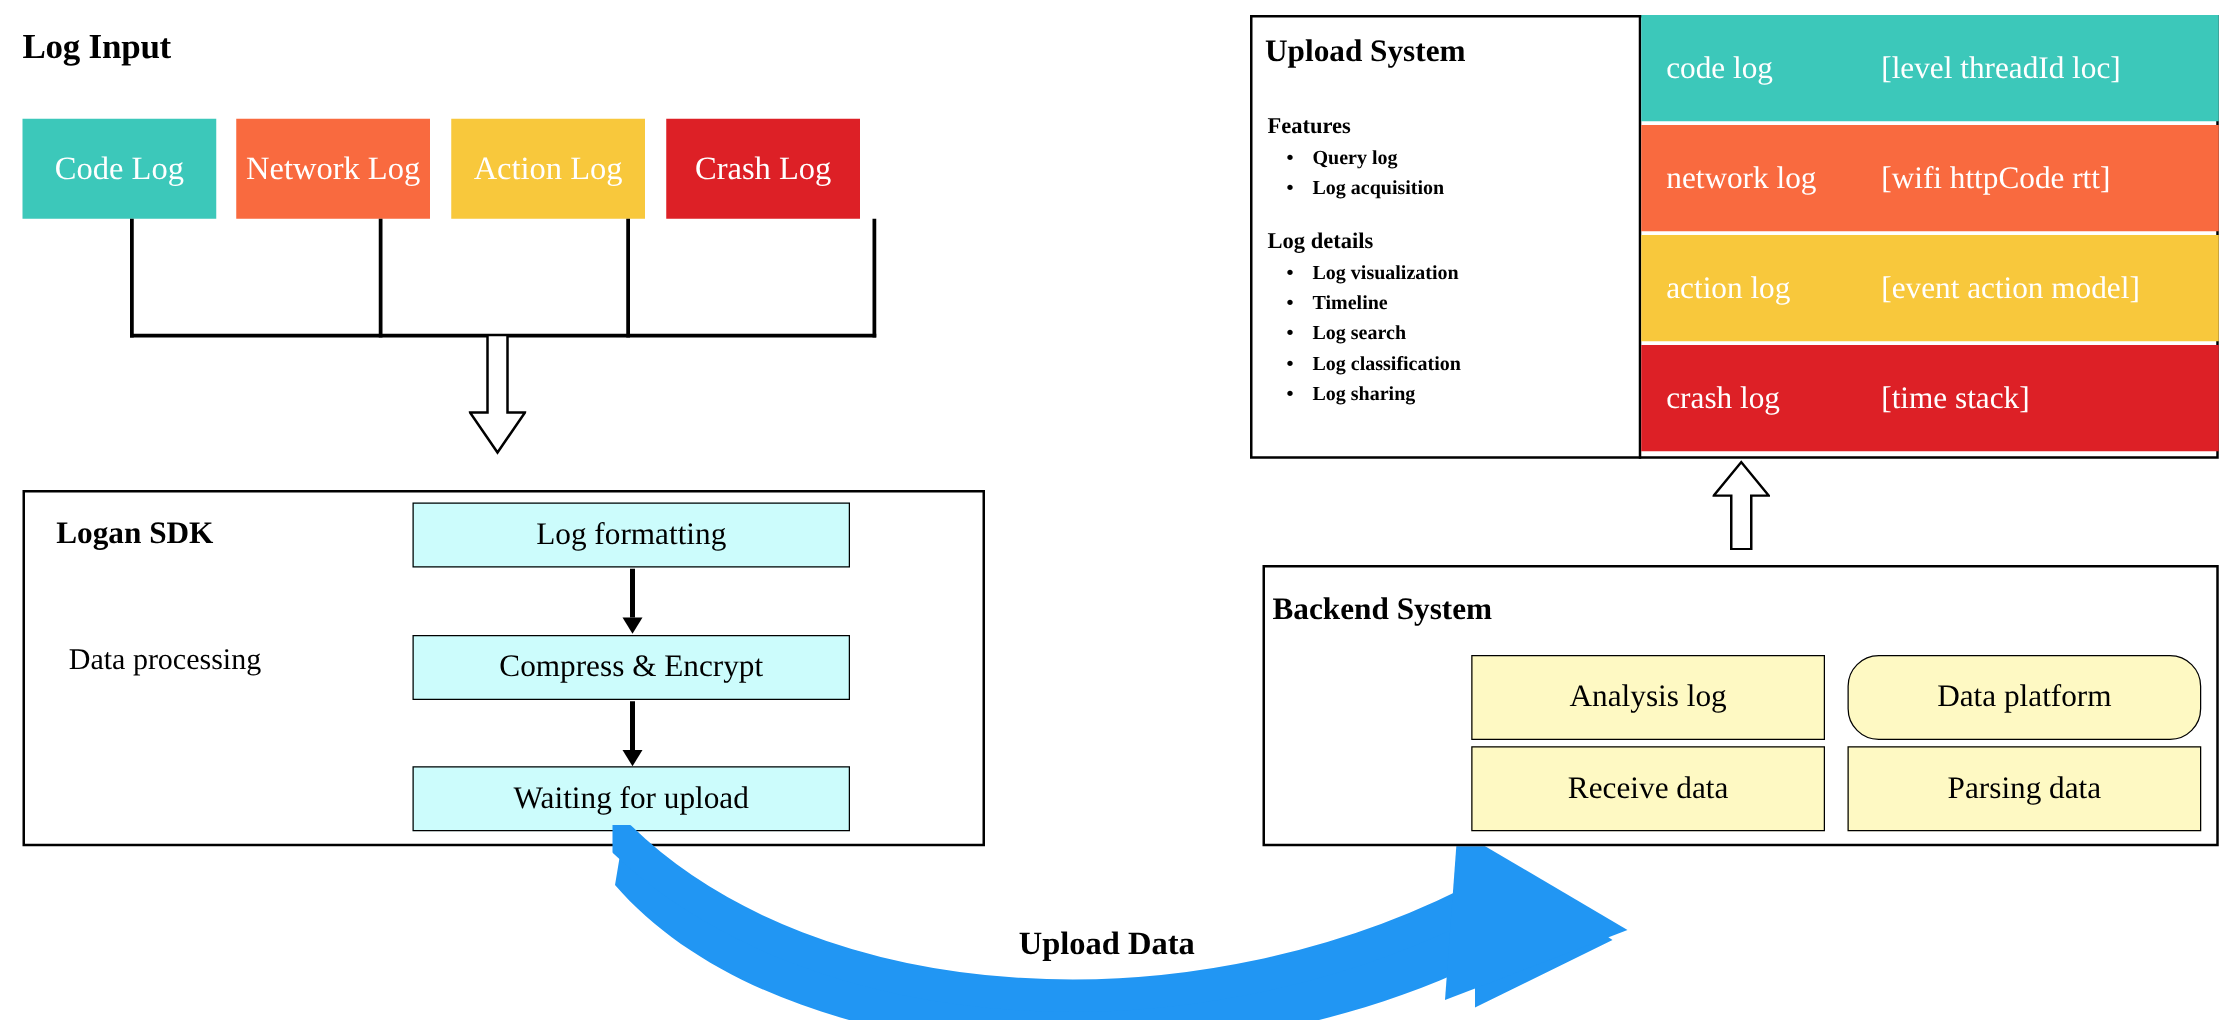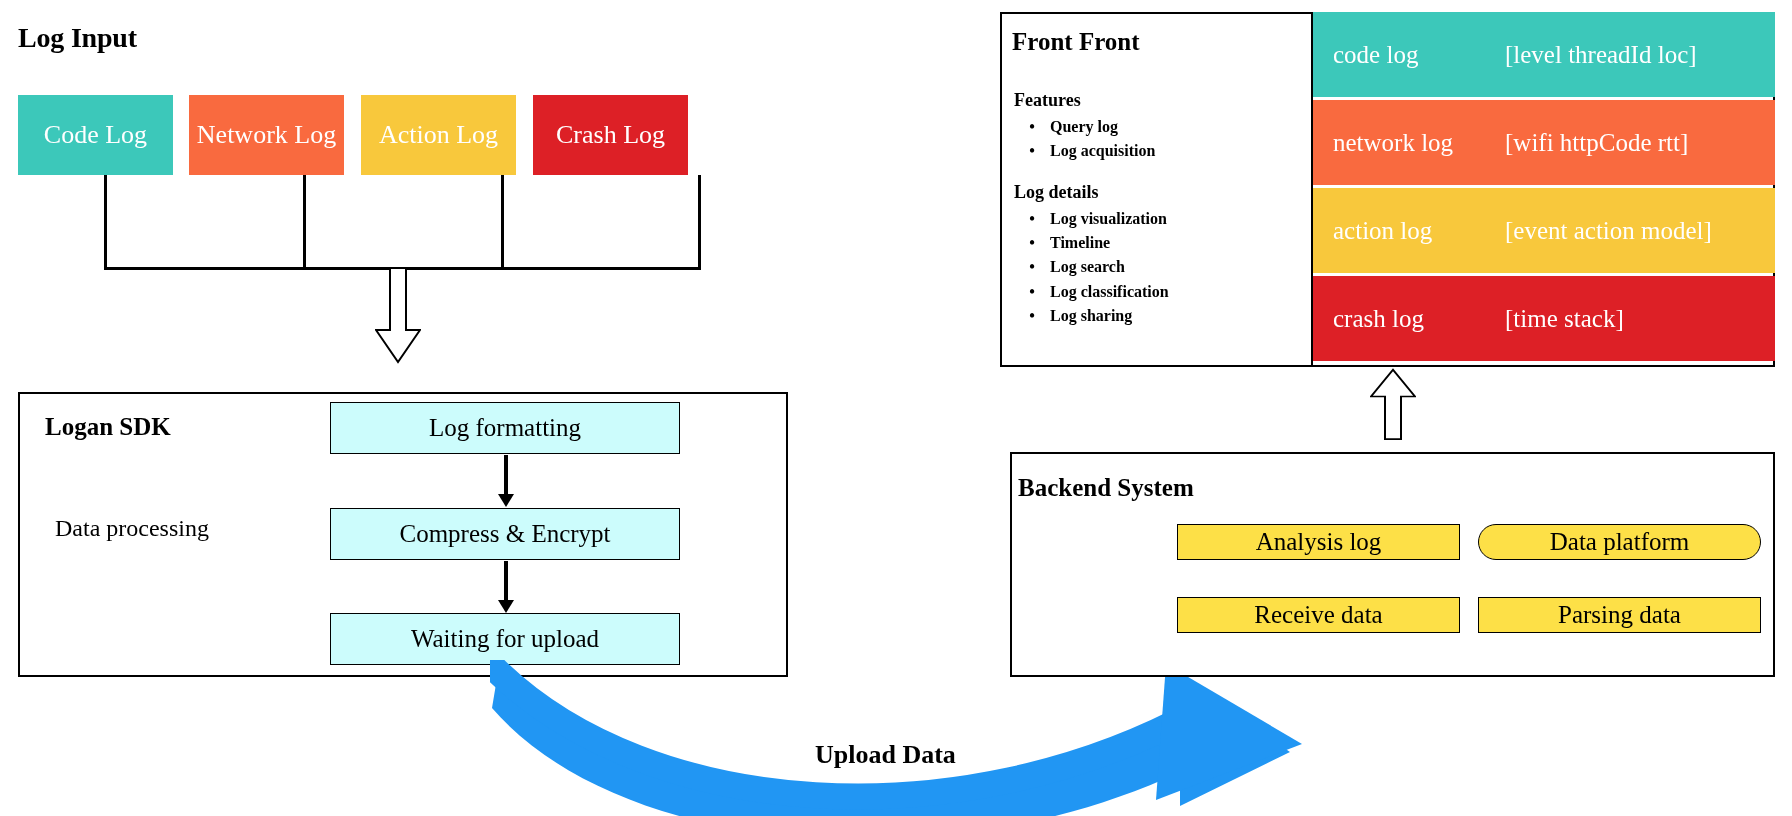--- a/index.html
+++ b/index.html
@@ -115,29 +115,29 @@
     border-right: 8px solid transparent;
     border-top: 13px solid #000;
   }
   #arrow-1 { left: 498px; top: 455px; height: 52px; }
   #arrow-1 .shaft { height: 39px; }
   #arrow-2 { left: 498px; top: 561px; height: 52px; }
   #arrow-2 .shaft { height: 39px; }
 
   
   .green-box {
-    background: #fde047;
+    background: #fef9c3;
     border: 1.5px solid #000;
     display: flex;
     align-items: center;
     justify-content: center;
     font-size: 25px;
     color: #000;
     width: 283px;
-    height: 36px;
+    height: 68px;
   }
   #g-analysis { left: 1177px; top: 524px; }
   #g-platform { left: 1478px; top: 524px; border-radius: 25px; }
   #g-receive  { left: 1177px; top: 597px; }
   #g-parsing  { left: 1478px; top: 597px; }
 
   
   #front-left {
     left: 1012px; top: 90px; width: 300px;
   }
@@ -261,21 +261,21 @@
 
   <svg class="abs" id="upload-arrow" viewBox="0 0 830 156" preserveAspectRatio="none">
     <path d="M 8 12 C 150 165, 460 186, 700 60 L 700 24 L 800 92 L 690 146 L 690 112
              C 455 222, 130 196, 2 48 Z" fill="#2196F3"></path>
     <path d="M 6 10 C 160 160, 470 180, 706 52" fill="none" stroke="#2196F3" stroke-width="26" stroke-linecap="round"></path>
     <polygon points="676,4 812,84 666,140" fill="#2196F3"></polygon>
   </svg>
   <div class="abs" id="upload-label">Upload Data</div>
 
   <div class="abs panel" id="front-panel"></div>
-  <div class="abs panel-title" id="front-title">Front Front</div>
+  <div class="abs panel-title" id="front-title">Upload System</div>
   <div class="abs" id="front-divider"></div>
 
   <div class="abs" id="front-left">
     <div class="feat-group">
       <div class="feat-head">Features</div>
       <ul class="feat-list">
         <li>
           <span class="bullet">•</span>
           <span>Query log</span>
         </li>

